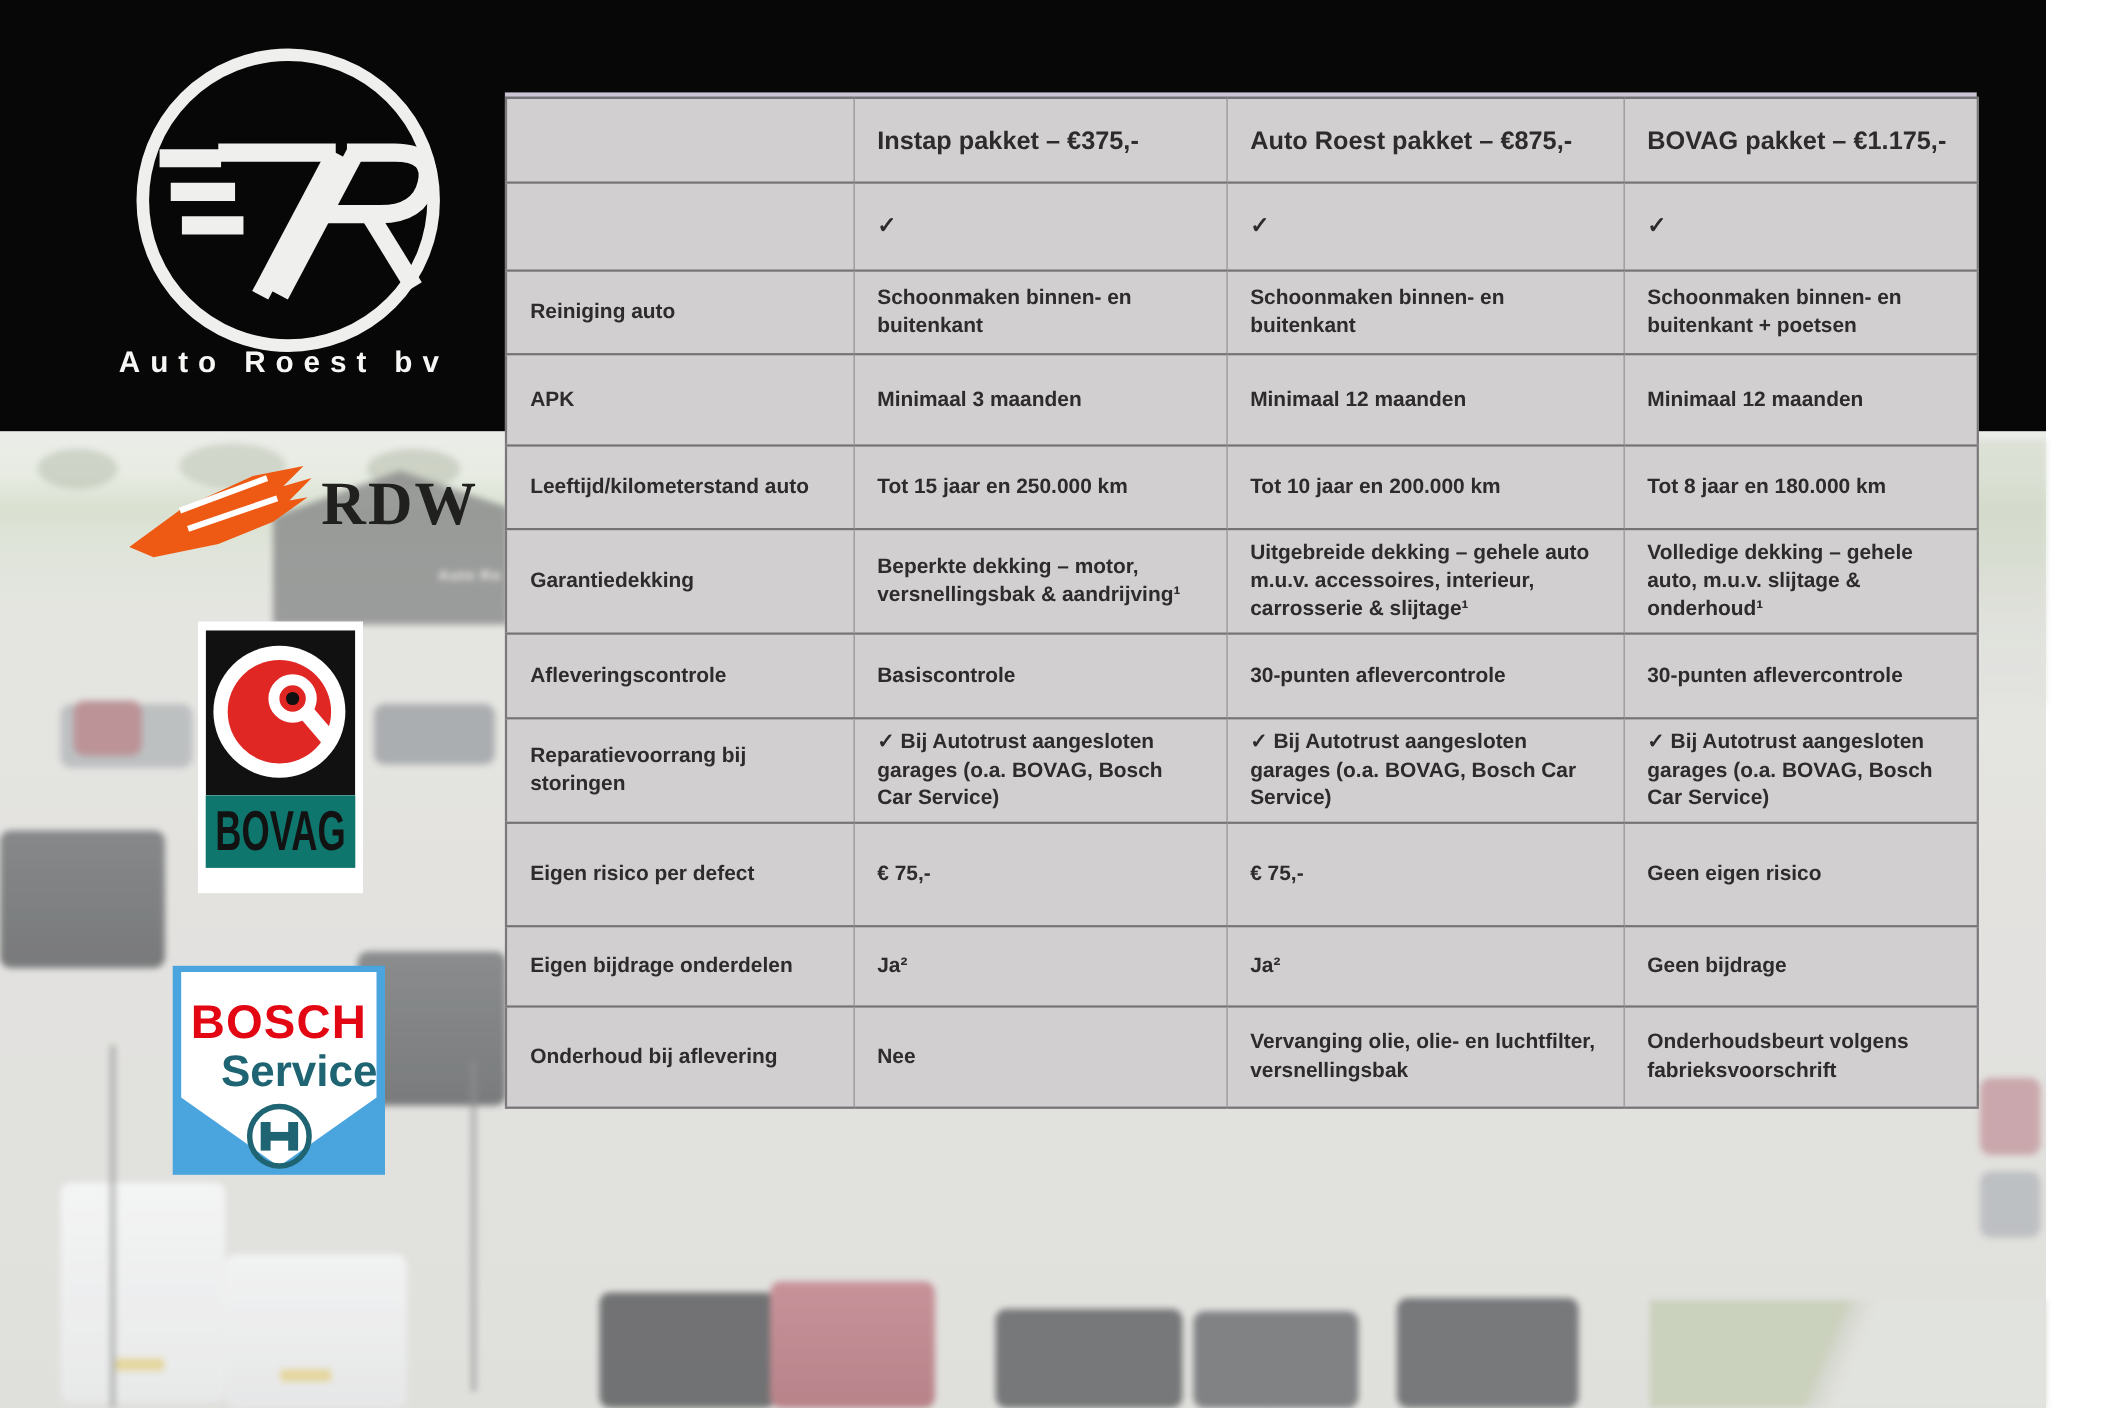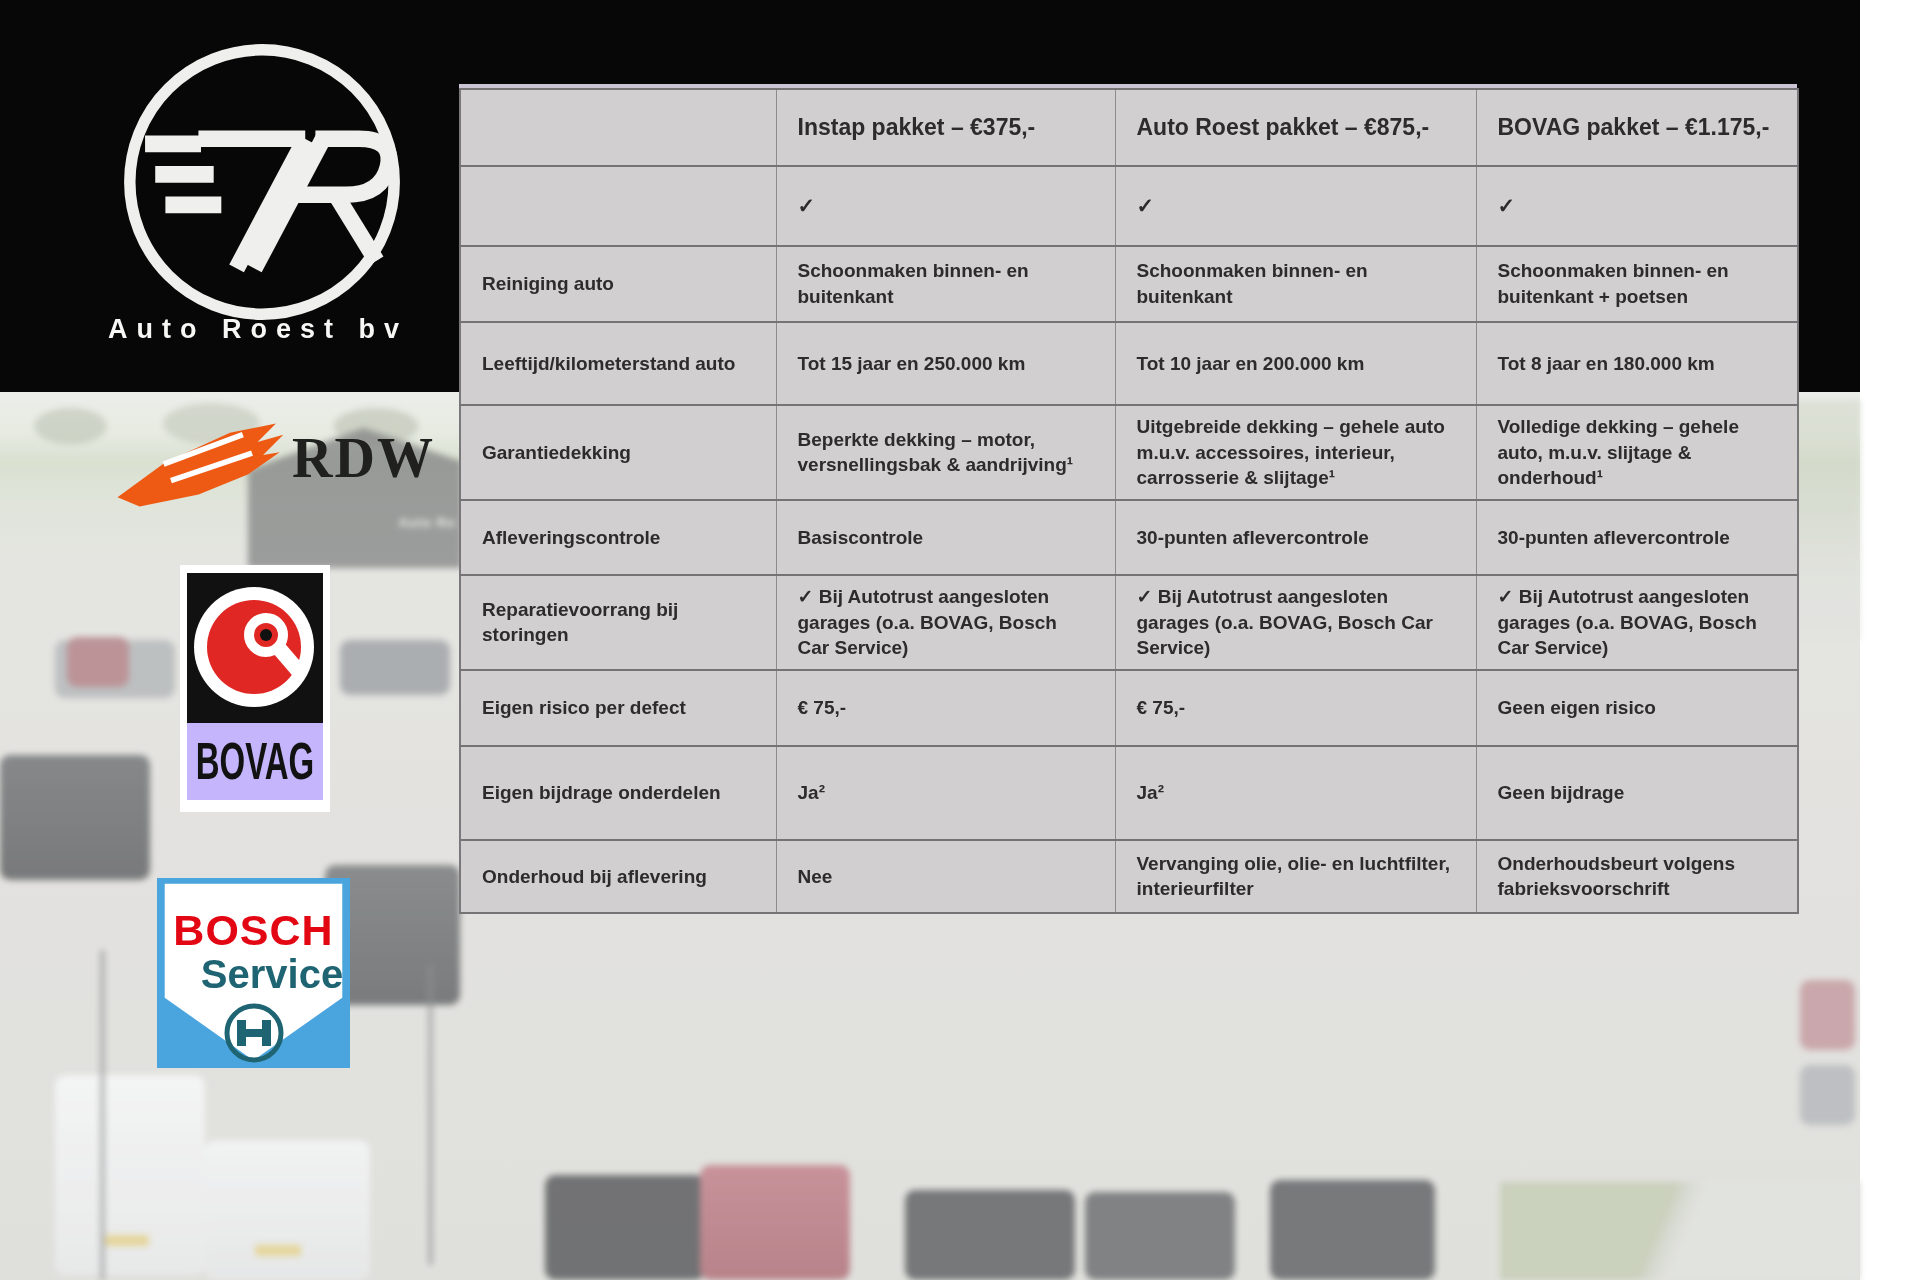--- a/index.html
+++ b/index.html
@@ -67,21 +67,21 @@
   table.cmp tr:nth-child(14){height:71px}
   
   .roest-logo{position:absolute;left:112px;top:32px;width:300px;height:330px;}
   .roest-name{position:absolute;left:108px;top:314px;width:310px;color:#f7f7f5;
     font-size:27px;font-weight:bold;letter-spacing:9px;white-space:nowrap;}
   .rdw{position:absolute;left:112px;top:418px;width:300px;height:100px;}
   .rdw .word{position:absolute;left:180px;top:8px;font-family:"Liberation Serif",serif;
     font-weight:bold;font-size:56px;color:#20201e;letter-spacing:2px;}
   .bovag{position:absolute;left:180px;top:565px;width:150px;height:247px;background:#ffffff;}
   .bovag .sym{position:absolute;left:7px;top:8px;width:136px;height:150px;}
-  .bovag .band{position:absolute;left:7px;top:158px;width:136px;height:77px;background:#c4b5fd;
+  .bovag .band{position:absolute;left:7px;top:158px;width:136px;height:66px;background:#0f766e;
     display:flex;align-items:center;justify-content:center;}
   .bovag .band span{display:inline-block;color:#121212;font-weight:bold;font-size:33px;
     letter-spacing:0px;transform:scaleY(1.55);}
   .bosch{position:absolute;left:157px;top:878px;width:193px;height:190px;background:#4aa4dd;}
   .bosch .shield{position:absolute;left:0;top:0;width:193px;height:190px;background:#ffffff;
     clip-path:polygon(4% 3%,96% 3%,96% 63%,50% 96%,4% 63%);}
   .bosch .t1{position:absolute;left:0;top:28px;width:193px;text-align:center;
     color:#e30613;font-weight:bold;font-size:43px;letter-spacing:1px;}
   .bosch .t2{position:absolute;left:0;top:74px;width:230px;text-align:center;
     color:#1f6472;font-weight:bold;font-size:40px;}
@@ -193,20 +193,26 @@
           <td class="check">✓</td>
           <td class="check">✓</td>
         </tr>
         <tr>
           <th>Reiniging auto</th>
           <td>Schoonmaken binnen- en buitenkant</td>
           <td>Schoonmaken binnen- en buitenkant</td>
           <td>Schoonmaken binnen- en buitenkant + poetsen</td>
         </tr>
         <tr>
+          <th>APK</th>
+          <td>Minimaal 3 maanden</td>
+          <td>Minimaal 12 maanden</td>
+          <td>Minimaal 12 maanden</td>
+        </tr>
+        <tr>
           <th>Leeftijd/kilometerstand auto</th>
           <td>Tot 15 jaar en 250.000 km</td>
           <td>Tot 10 jaar en 200.000 km</td>
           <td>Tot 8 jaar en 180.000 km</td>
         </tr>
         <tr>
           <th>Garantiedekking</th>
           <td>Beperkte dekking – motor, versnellingsbak &amp; aandrijving¹</td>
           <td>Uitgebreide dekking – gehele auto m.u.v. accessoires, interieur, carrosserie &amp; slijtage¹</td>
           <td>Volledige dekking – gehele auto, m.u.v. slijtage &amp; onderhoud¹</td>
@@ -231,18 +237,18 @@
         </tr>
         <tr>
           <th>Eigen bijdrage onderdelen</th>
           <td>Ja²</td>
           <td>Ja²</td>
           <td>Geen bijdrage</td>
         </tr>
         <tr>
           <th>Onderhoud bij aflevering</th>
           <td>Nee</td>
-          <td>Vervanging olie, olie- en luchtfilter, interieurfilter</td>
+          <td>Vervanging olie, olie- en luchtfilter, versnellingsbak</td>
           <td>Onderhoudsbeurt volgens fabrieksvoorschrift</td>
         </tr>
       </tbody>
   </table>
 </div>
 
 </body></html>

